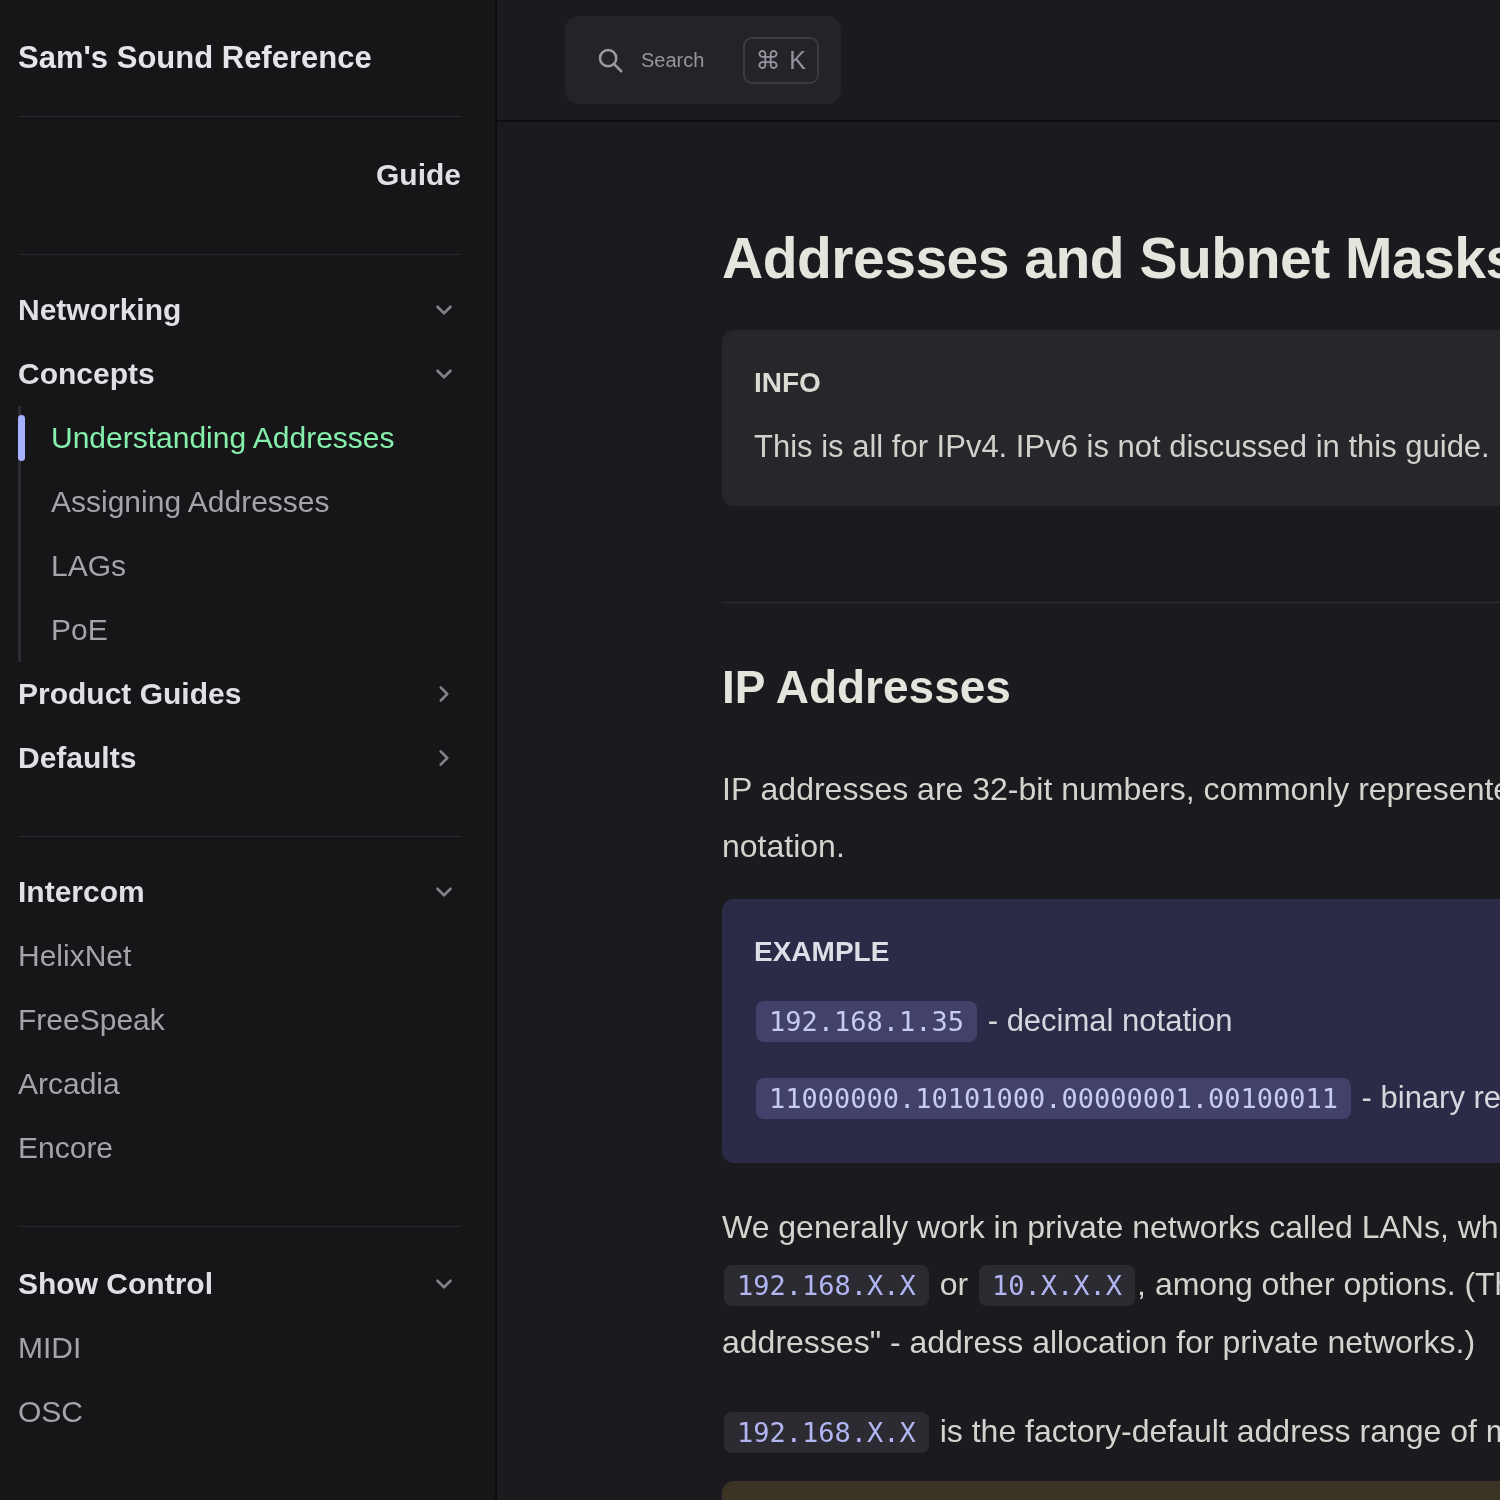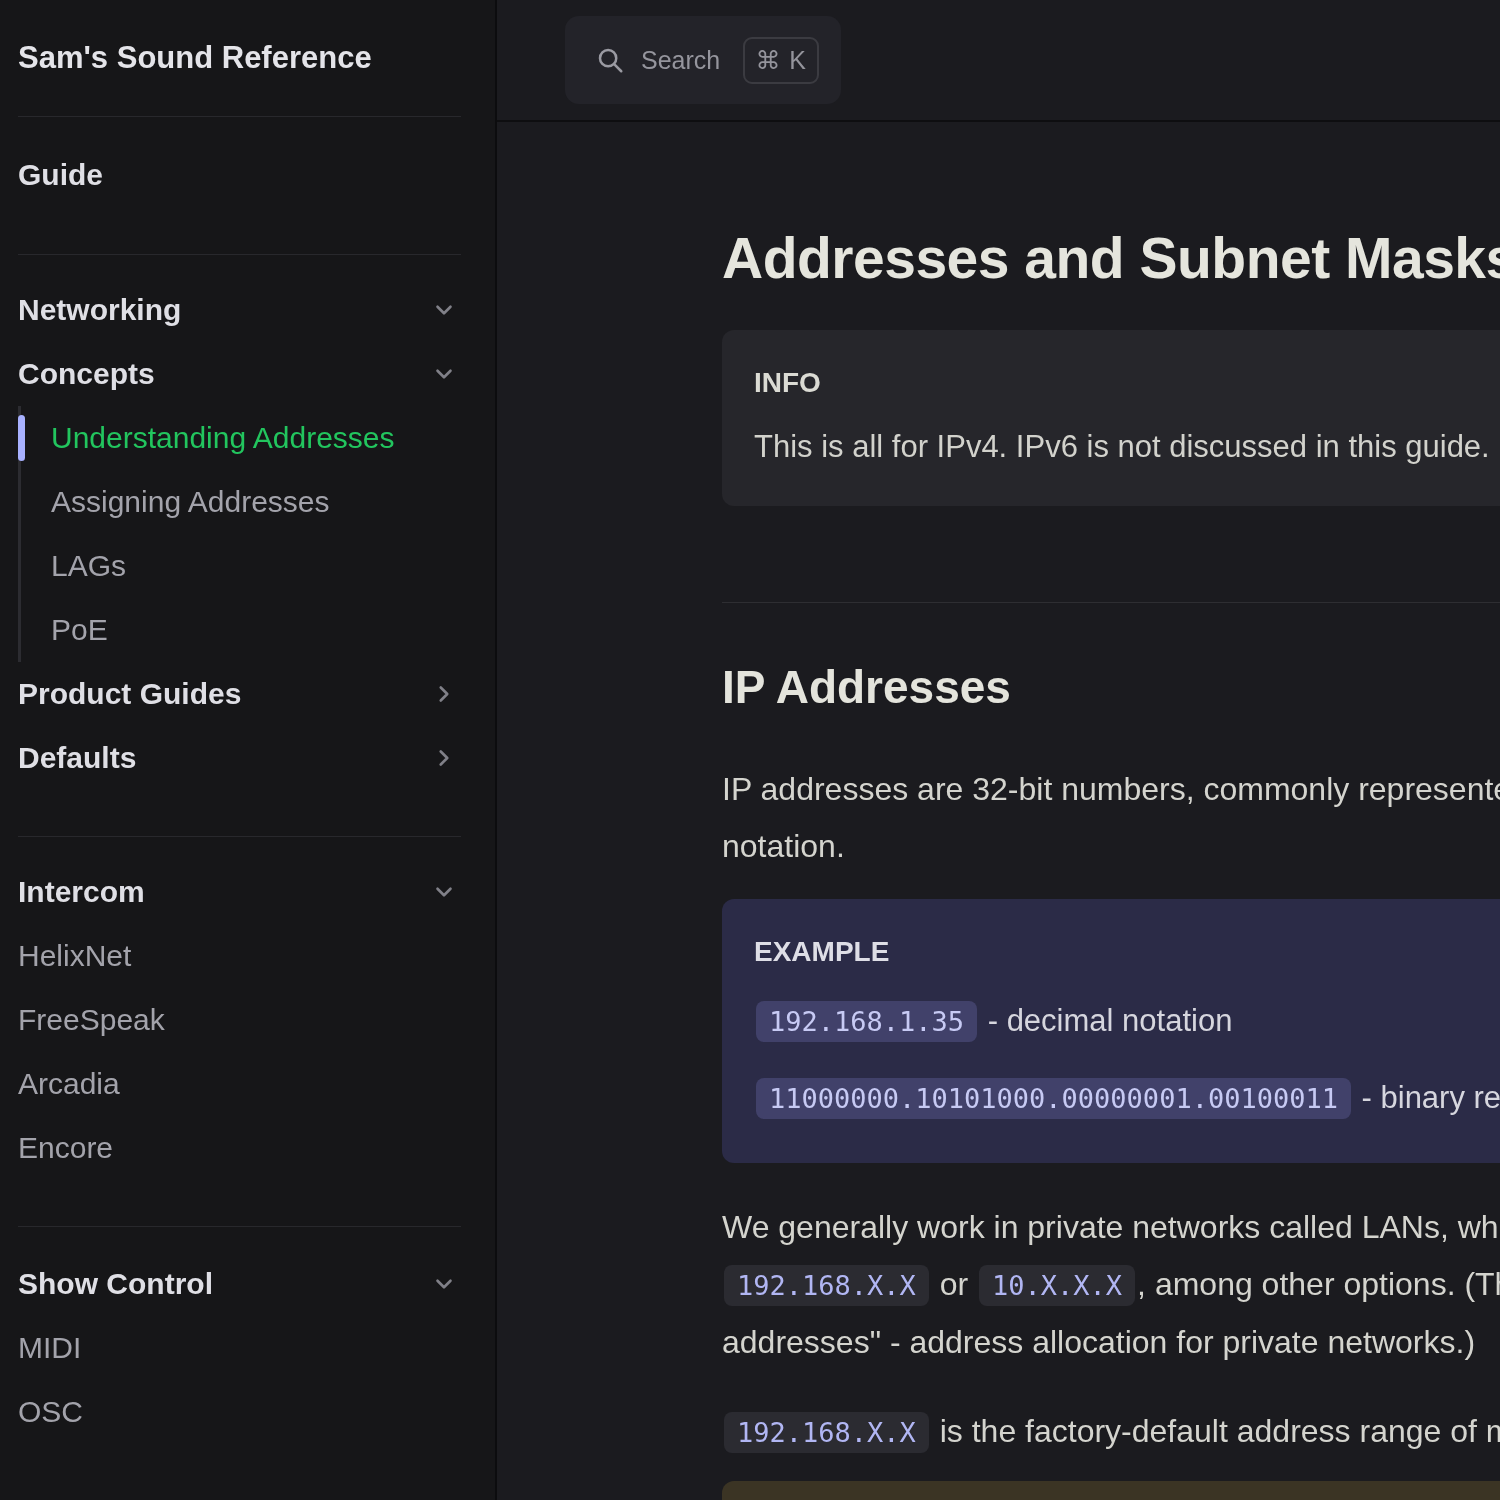--- a/index.html
+++ b/index.html
@@ -26,50 +26,50 @@
   .sb-div { border:0; height:1px; background:#28282c; }
   .sb-div.d1 { margin-top:40px; }
   .sb-div.d2 { margin-top:47px; }
   .sb-div.d3 { margin-top:46px; }
   .sb-item {
     display:flex; align-items:center; justify-content:space-between;
     height:64px; cursor:pointer; white-space:nowrap;
   }
   .sb-item .lbl { font-size:30px; color:#a3a3ab; font-weight:500; }
   .sb-item.hdr .lbl { font-weight:700; color:#dfdfe5; }
-  .sb-item.first { margin-top:26px; }
+  .sb-item.first { margin-top:26px;justify-content:flex-end; }
   .sb-item.sect-start { margin-top:23px; }
   .sb-item.sect-start2 { margin-top:25px; }
   .sb-group {
     border-left:3px solid #2c2c31;
     padding-left:30px;
   }
   .sb-group .sb-item { position:relative; }
-  .sb-item.active .lbl { color:#22c55e; font-weight:500; }
+  .sb-item.active .lbl { color:#86efac; font-weight:500; }
   .active-bar {
     position:absolute; left:-33px; top:50%; transform:translateY(-50%);
     width:7px; height:46px; border-radius:4px; background:#a8b1ff;
   }
   .chev { flex:0 0 auto; margin-right:4px; }
 
   
   .main { flex:1 1 auto; overflow:visible; }
   .navbar {
     height:122px; display:flex; align-items:center;
     padding-left:68px; background:#1b1b1f;
     border-bottom:2px solid #0e0e10;
   }
   .search-btn {
     display:flex; align-items:center;
     width:276px; height:88px;
     background:#232329; border:none; border-radius:14px;
     padding:0 22px 0 30px; cursor:pointer;
     font-family:"Liberation Sans", sans-serif;
   }
-  .search-btn .s-label { font-size:25px; color:#95959d; margin-left:16px; }
+  .search-btn .s-label { font-size:20px; color:#95959d; margin-left:16px; }
   .kbd {
     margin-left:auto;
     border:2px solid #3b3b41; border-radius:9px;
     padding:7px 10px; font-size:25px; color:#94949c;
     letter-spacing:1px; white-space:nowrap;
   }
 
   
   .doc { padding:103px 0 0 225px; width:1400px; }
   h1.page-title {

